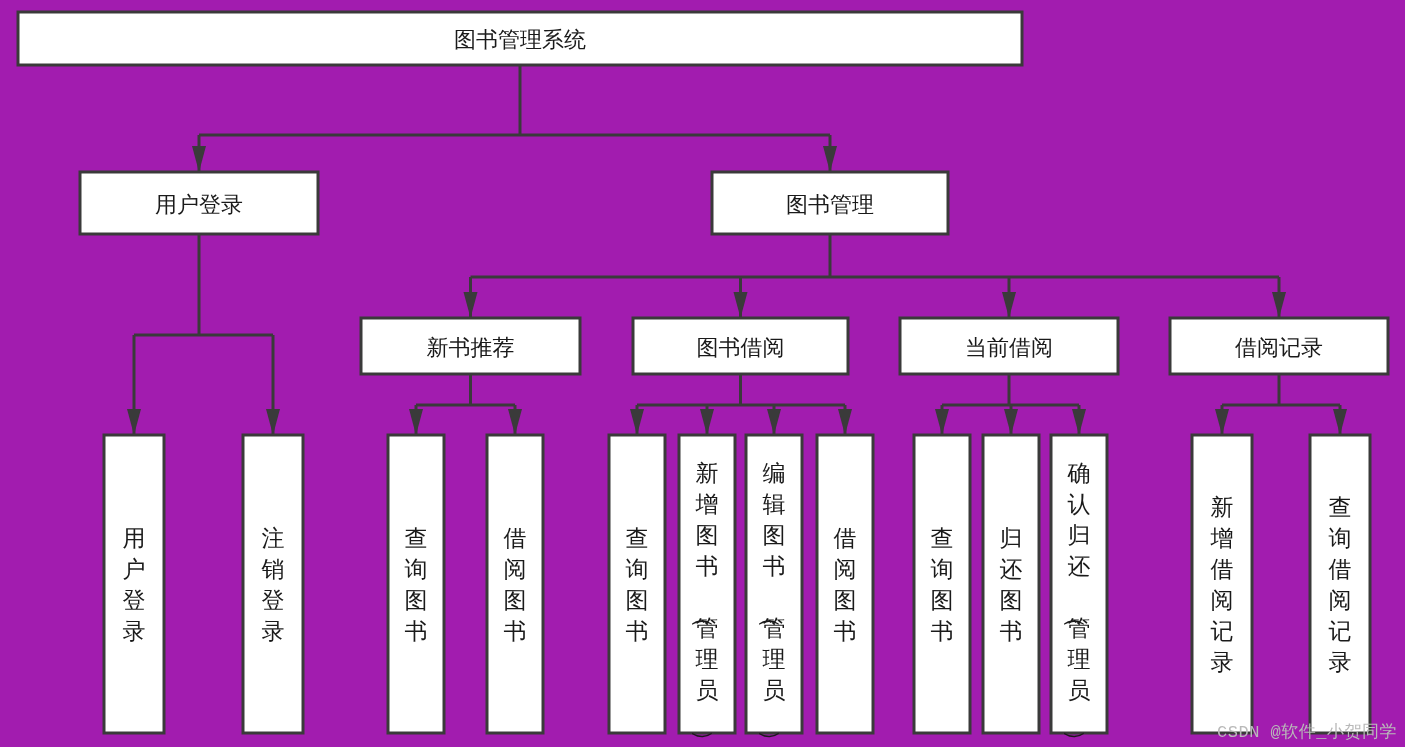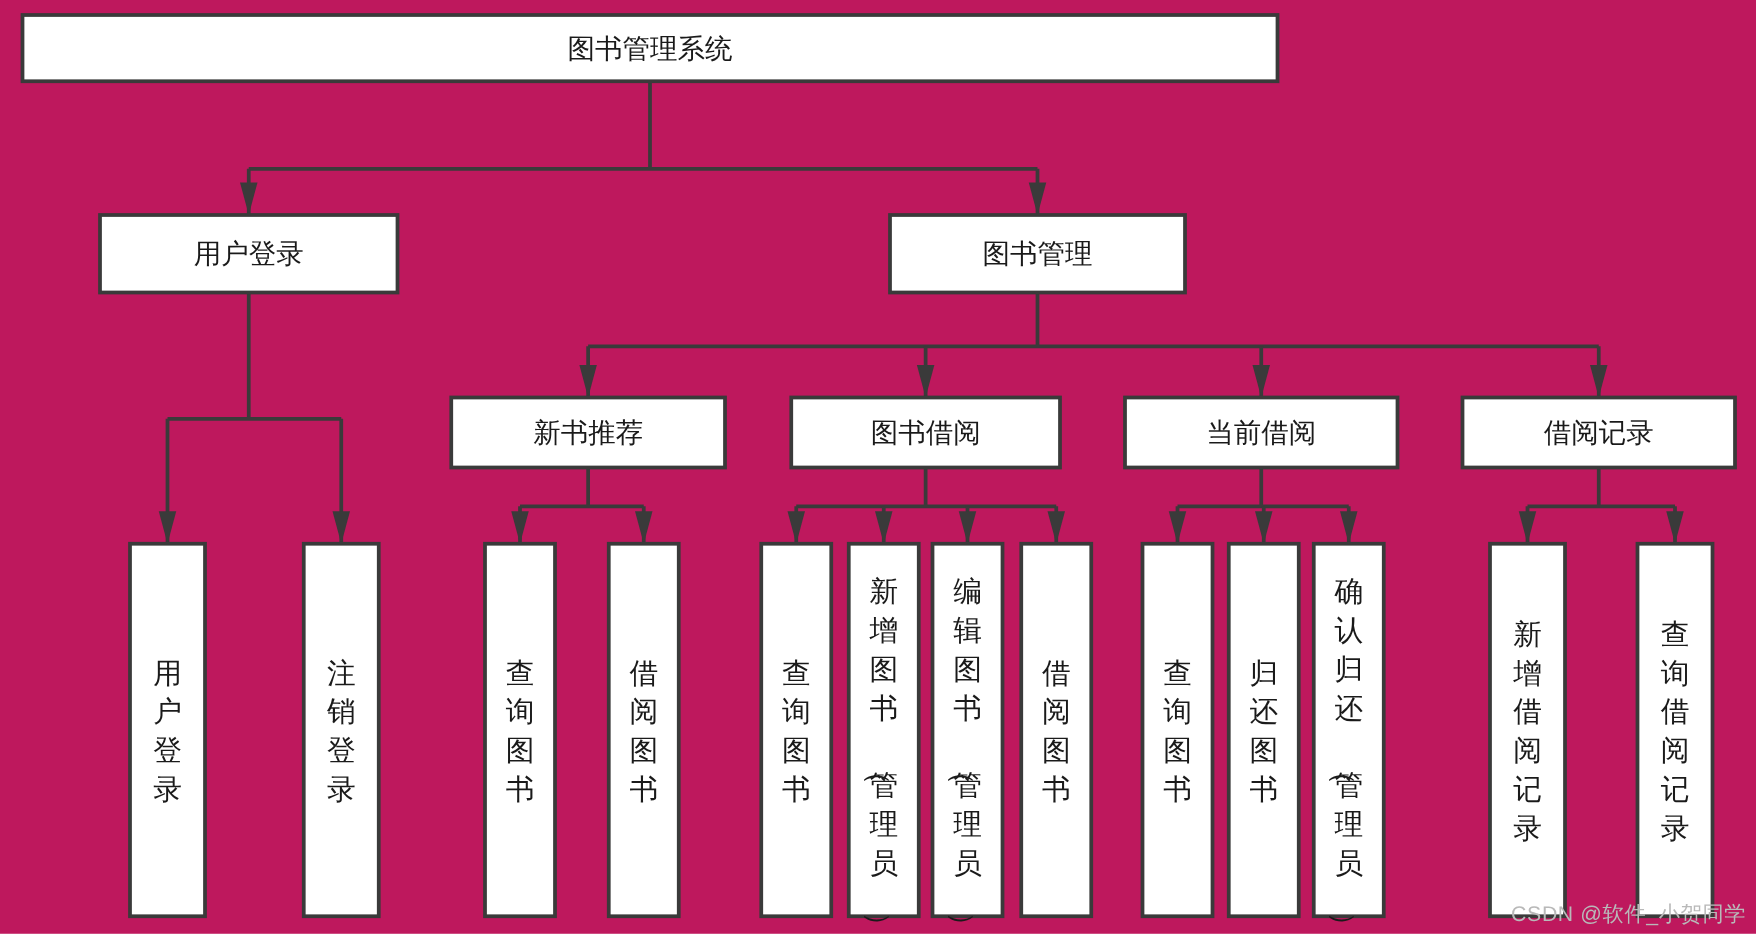--- a/index.html
+++ b/index.html
@@ -10,21 +10,21 @@
   body {
     width: 1405px;
     height: 747px;
     font-family: "DejaVu Sans", "Liberation Sans", sans-serif;
     overflow: hidden;
   }
   #diagram-root {
     position: relative;
     width: 1405px;
     height: 747px;
-    background: #be185d;
+    background: #a21caf;
   }
   svg#flow-svg {
     position: absolute;
     left: 0;
     top: 0;
     width: 1405px;
     height: 747px;
     display: block;
   }
   .node-box {
@@ -52,21 +52,21 @@
   .node-label-v {
     font-family: "DejaVu Sans", "Liberation Sans", sans-serif;
     font-size: 23px;
     fill: #1a1a1a;
     text-anchor: middle;
   }
   .watermark {
     position: absolute;
     right: 8px;
     bottom: 4px;
-    font-family: Liberation Sans, sans-serif;
+    font-family: Liberation Mono, monospace;
     font-size: 17px;
     color: #b9b9b9;
     letter-spacing: 0.5px;
     white-space: nowrap;
     user-select: none;
   }
 </style>
 </head>
 <body>
 

